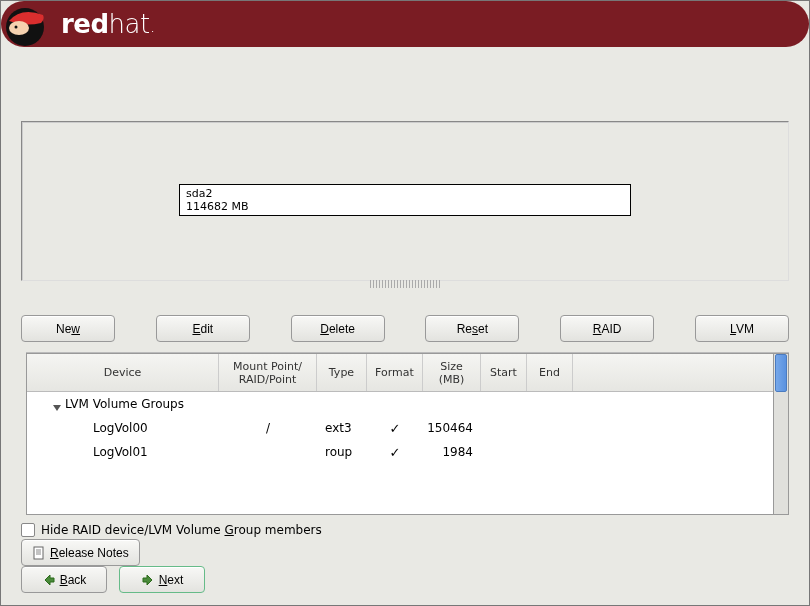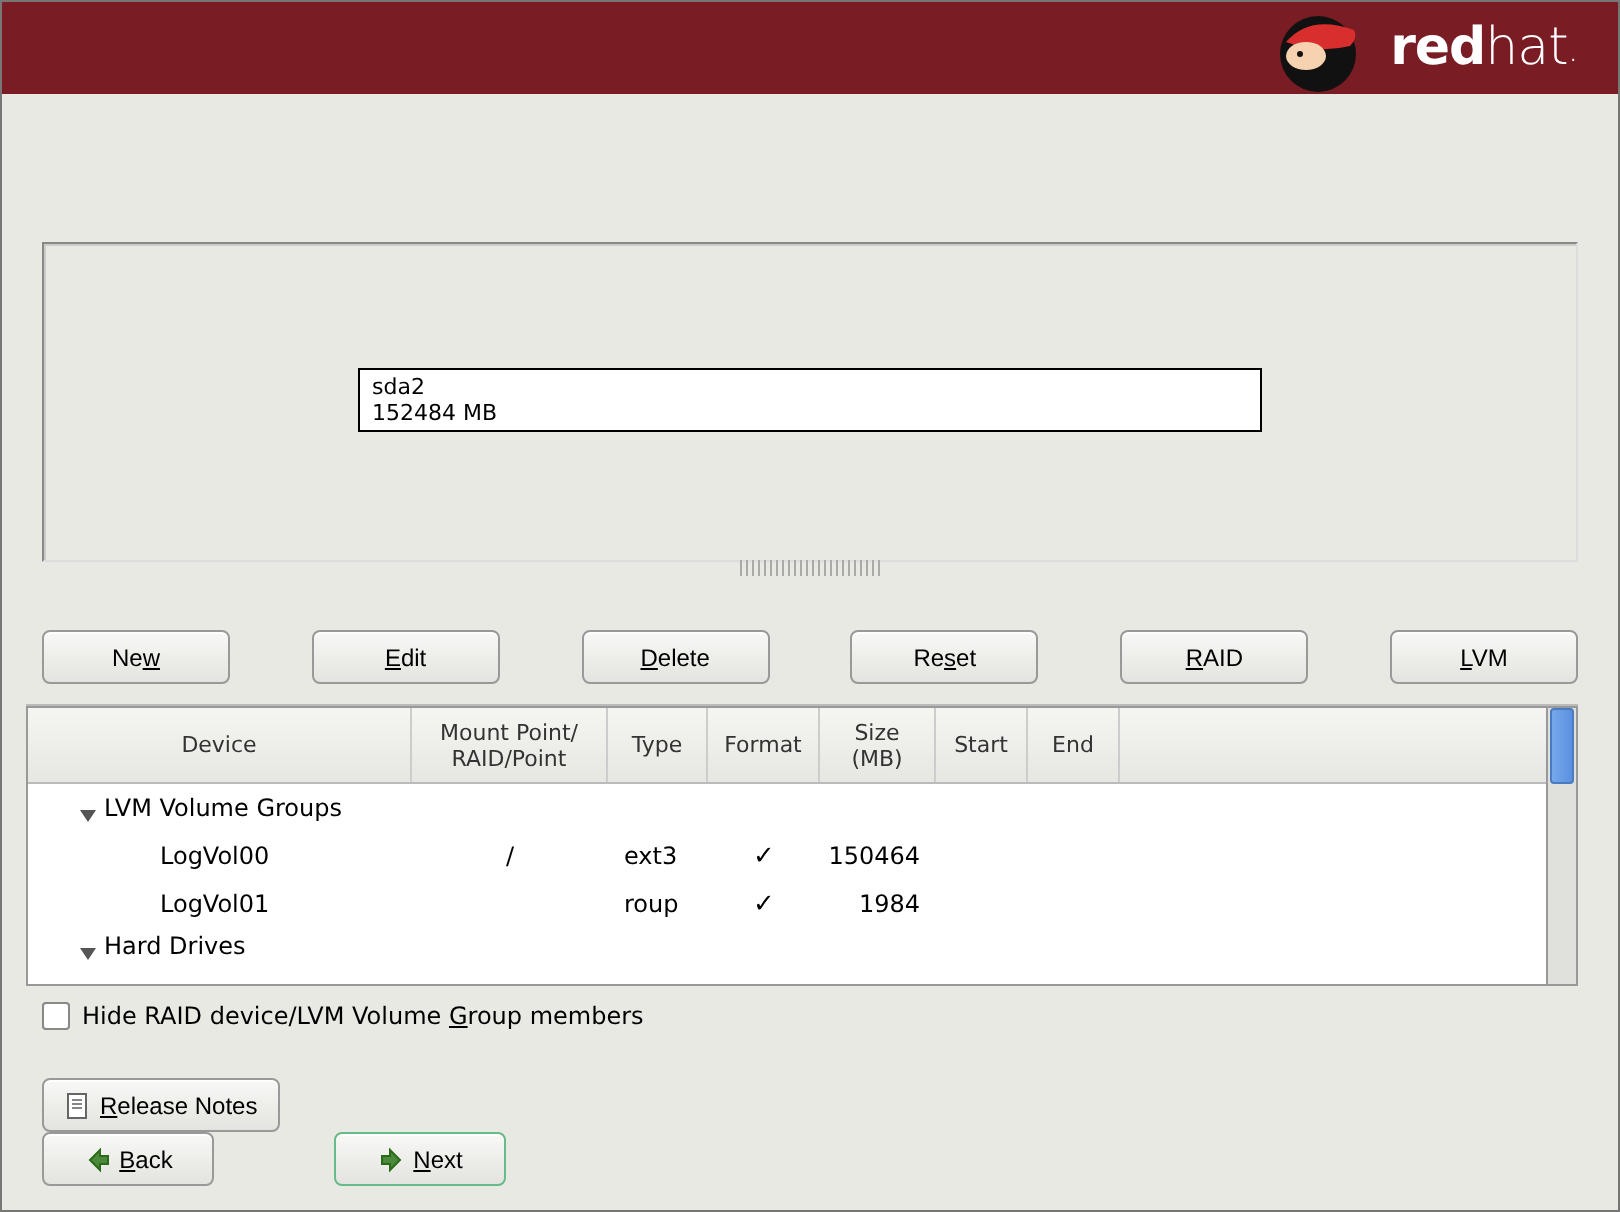--- a/index.html
+++ b/index.html
@@ -11,22 +11,23 @@
   color: #000;
   overflow: hidden;
   border: 1px solid #777;
   position: relative;
 }
 .header {
   height: 46px;
   background: #7a1c23;
   display: flex;
   align-items: center;
-  justify-content: flex-end;
+  justify-content: flex-start;
   padding: 0 20px 0 0;
+  border-radius: 23px;
 }
 .shadowman {
   width: 60px; height: 46px;
   position: relative;
 }
 .shadowman svg { width: 60px; height: 46px; }
 .brand {
   color: #fff;
   font-size: 26px;
   font-weight: 300;
@@ -86,22 +87,22 @@
   cursor: pointer;
   display: inline-flex;
   align-items: center;
   justify-content: center;
   gap: 4px;
   box-shadow: 0 1px 0 #fff inset;
 }
 .toolbar .btn { width: 94px; margin-top: 21px; }
 .u { text-decoration: underline; }
 .table-area {
-  margin: 10px 20px 0 12px;
-  height: 141px;
+  margin: 10px 20px 0 25px;
+  height: 163px;
   display: flex;
   border-top: 1px solid #bbb;
 }
 .table-body {
   flex: 1;
   background: #fff;
   border: 1px solid #999;
   border-right: none;
   overflow: hidden;
   position: relative;
@@ -190,41 +191,41 @@
   position: absolute;
   bottom: 12px;
   left: 20px; right: 20px;
   display: flex;
   justify-content: space-between;
   align-items: flex-start;
   flex-direction: column;
 }
 .footer .right { display: flex; gap: 12px; }
 .icon-svg { width: 14px; height: 14px; }
-.btn.next { border-color: #6b8; margin-left: 48px; }
+.btn.next { border-color: #6b8; }
 </style>
 </head>
 <body>
 
 <div class="header">
   <div class="shadowman">
     <svg viewBox="0 0 60 46">
       <circle cx="24" cy="26" r="19" fill="#111"></circle>
       <path d="M8 20 Q20 6 42 14 Q44 18 40 22 Q24 26 8 20 Z" fill="#d92e2e"></path>
       <ellipse cx="18" cy="27" rx="10" ry="7" fill="#f6d2b0"></ellipse>
       <circle cx="15" cy="26" r="1.5" fill="#111"></circle>
     </svg>
   </div>
   <div class="brand"><b>red</b><span>hat</span><span class="dot">.</span></div>
 </div>
 
 <div class="drive-panel">
   <div class="drive-box">
     <div>sda2</div>
-    <div>152484 MB</div>
+    <div>114682 MB</div>
   </div>
 </div>
 <div class="grip"></div>
 
 <div class="toolbar">
   <button class="btn">
       <span>Ne<span class="u">w</span></span>
     </button>
   <button class="btn">
       <span><span class="u">E</span>dit</span>
@@ -278,26 +279,20 @@
     <div class="row">
       <div class="cell col-device indent3">
           <span>LogVol01</span>
         </div>
       <div class="cell col-mount"></div>
       <div class="cell col-type">roup</div>
       <div class="cell col-format">
           <span class="check"></span>
         </div>
       <div class="cell col-size">1984</div>
-    </div>
-    <div class="row" style="height:18px;">
-      <div class="cell col-device indent1">
-          <span class="tri down"></span>
-          <span>Hard Drives</span>
-        </div>
     </div>
   </div>
   <div class="vscroll">
     <div class="vscroll-track-top"></div>
     <div class="vscroll-thumb"></div>
     <div class="vscroll-track-bot"></div>
   </div>
 </div>
 
 <div class="checkbox-row">

